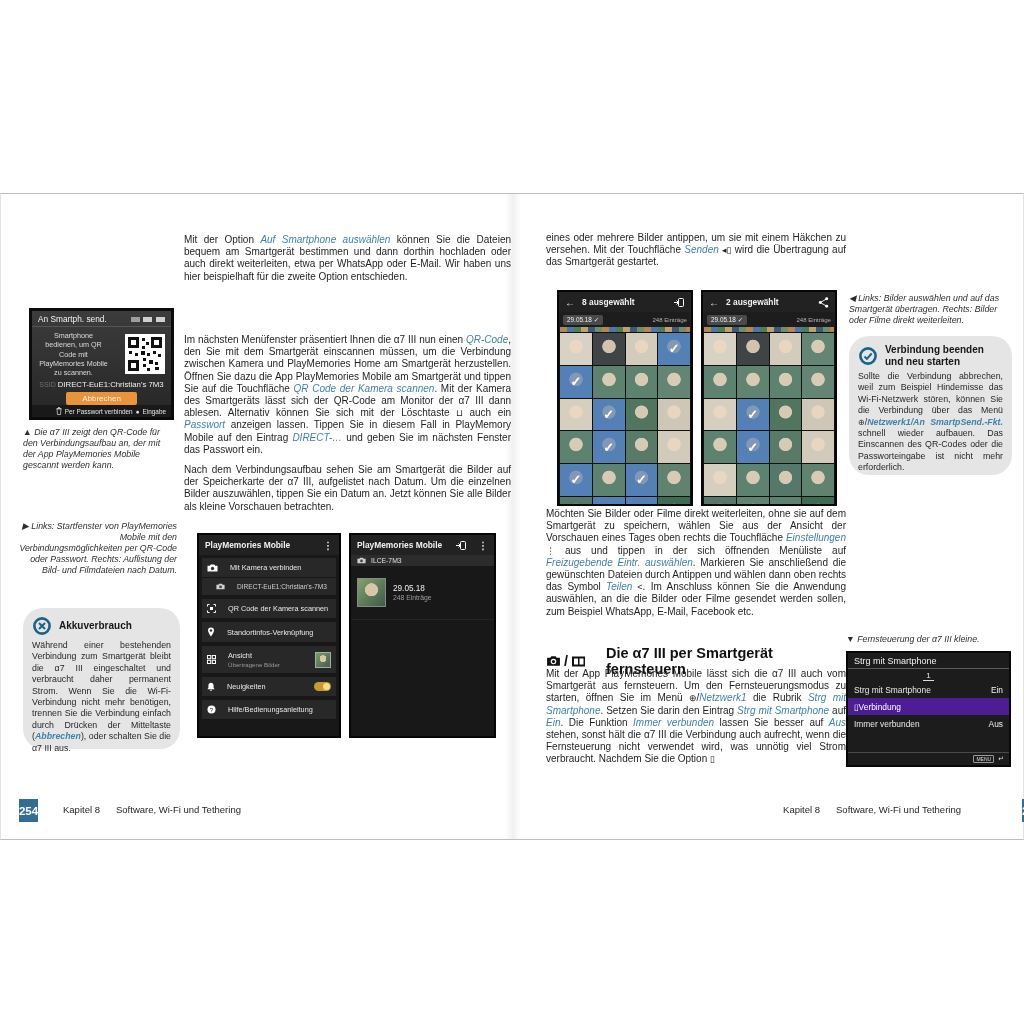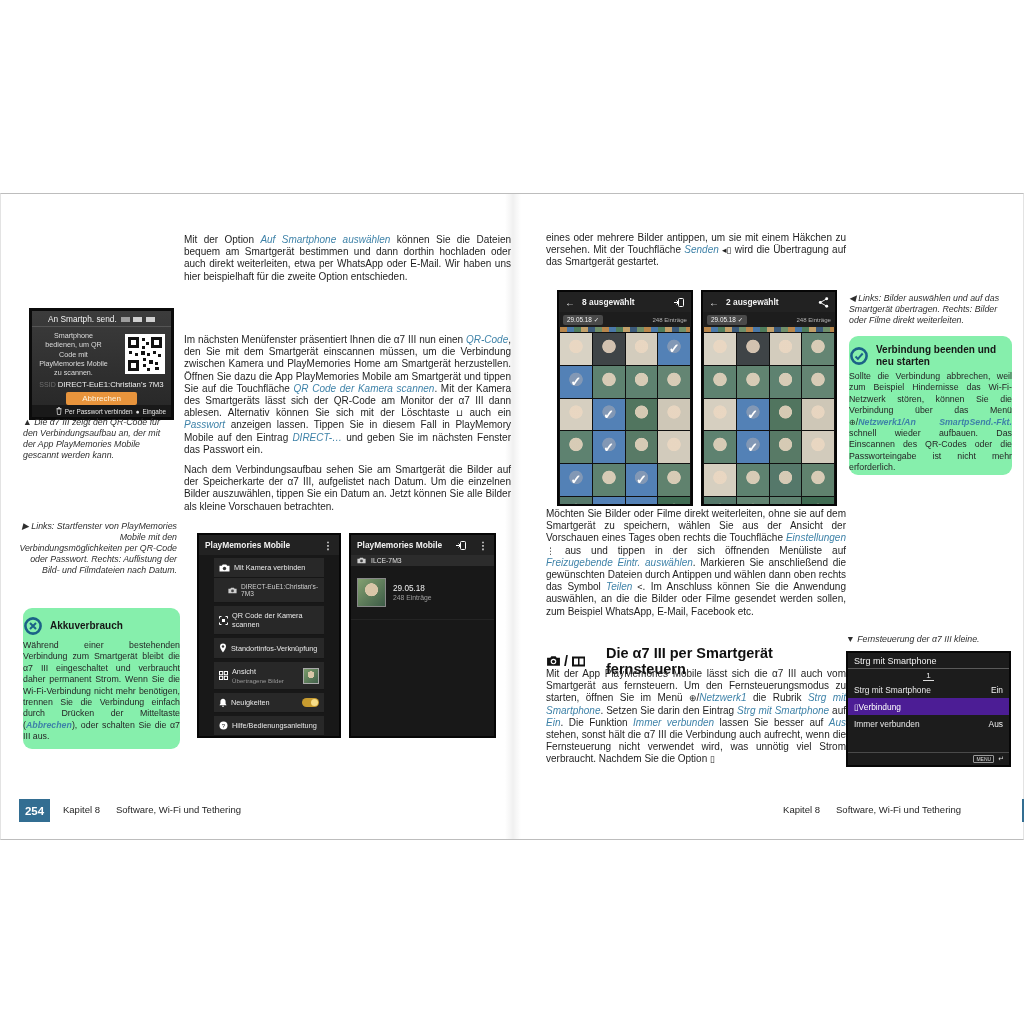--- a/index.html
+++ b/index.html
@@ -9,46 +9,46 @@
   .gutter{position:absolute;left:504px;top:0;width:16px;height:100%;
     background:linear-gradient(90deg,rgba(0,0,0,0),rgba(0,0,0,.06),rgba(0,0,0,0));pointer-events:none}
   
   .para{position:absolute;font-size:10px;line-height:12.2px;text-align:justify;color:#1e1e1e}
   .seg-n{}
   .seg-l{color:#3e82a8;font-style:italic}
   .seg-g{font-size:9px;color:#1e1e1e}
   .caption{position:absolute;font-size:8.8px;line-height:11px;font-style:italic;color:#2e2e2e}
   .h2{position:absolute;font-weight:bold;font-size:14.5px;color:#101010;display:flex;align-items:center;gap:3px}
   
-  .infobox{position:absolute;background:#86efac;border-radius:9px;padding:8px 0 7px;box-sizing:border-box}
+  .infobox{position:absolute;background:#e5e5e5;border-radius:20px;padding:8px 9px 7px;box-sizing:border-box}
   .ib-head{display:flex;align-items:center;gap:7px;margin-bottom:4px}
   .ib-title{font-weight:bold;font-size:10px;line-height:11.5px;color:#161616}
   .ib-body{font-size:8.8px;line-height:11.4px;text-align:justify;color:#262626}
   .ib-body .seg-l{font-weight:bold}
   .ib-body .seg-g{font-size:8px}
   
   .camshot{position:absolute;background:linear-gradient(180deg,#3c3c3c,#262626);border:3px solid #0b0b0b;
     box-sizing:content-box;display:flex;flex-direction:column;color:#eee}
-  .cam-title{display:flex;justify-content:space-between;align-items:center;padding:3px 16px 2px;font-size:8.3px;color:#f2f2f2;border-bottom:1px solid #555}
+  .cam-title{display:flex;justify-content:space-between;align-items:center;padding:3px 6px 2px;font-size:8.3px;color:#f2f2f2;border-bottom:1px solid #555}
   .cam-icons{width:9px;height:5px;background:#cfcfcf;box-shadow:-13px 0 0 #cfcfcf,-25px 0 0 #9d9d9d;display:inline-block}
   .cam-body{display:flex;align-items:center;gap:16px;padding:4px 6px 2px}
   .cam-text{font-size:7.2px;line-height:9.3px;color:#ddd;text-align:center;width:82px}
   .qr{background:#fff;flex:none}
   .cam-ssid{font-size:7.8px;text-align:center;margin-top:1px;color:#f0f0f0}
   .cam-ssid .dim{color:#6f6f6f;font-size:7px;margin-right:2px}
   .cam-btn{align-self:center;margin-top:3px;background:#e8943c;color:#fff3dd;font-size:8px;
     padding:2px 16px;border-radius:2px}
   .cam-foot{margin-top:auto;background:#191919;padding:2px 5px;font-size:6.4px;color:#e6e6e6;
     display:flex;justify-content:flex-end;align-items:center;gap:3px}
   
   .phone{position:absolute;background:#181818;border:2px solid #060606;box-sizing:border-box;overflow:hidden;color:#e8e8e8}
   .ph-head{display:flex;align-items:center;padding:0 6px;height:20px;background:#222;font-size:8.4px;font-weight:bold;color:#f2f2f2}
   .ph-title{flex:1 1 auto;white-space:nowrap;overflow:hidden}
   .ph-dots{font-size:10px;margin-left:5px;color:#ddd}
-  .ph-item{display:flex;align-items:center;gap:4px;background:#282828;margin:0 15px;padding:5px 5px;
+  .ph-item{display:flex;align-items:center;gap:12px;background:#282828;margin:0 3px;padding:5px 5px;
     font-size:7.3px;border-bottom:1px solid #161616}
   .ph-item.gap{margin-top:3px}
   .ph-item .sm{font-size:6.6px;color:#cfcfcf}
   .ph-sub{font-size:6.2px;color:#9a9a9a;margin-top:1px}
   .grow{flex:1 1 auto;min-width:0}
   .thumb-sm{width:14px;height:14px;border:1px solid #aaa;flex:none;
     background:radial-gradient(circle at 50% 40%,#d9c6a8 0 30%,transparent 32%),linear-gradient(135deg,#7a9a6a,#41604b)}
   .toggle{width:17px;height:9px;border-radius:5px;background:#c79b2f;position:relative;flex:none}
   .toggle::after{content:"";position:absolute;right:1px;top:1px;width:7px;height:7px;border-radius:50%;background:#f6dd8a}
   .ph-devbar{display:flex;align-items:center;gap:5px;background:#2c2c2c;padding:2px 6px;font-size:6.8px;color:#e0e0e0}
@@ -74,21 +74,21 @@
   .cm-title{font-size:9px;color:#f1f1f1;padding:3px 6px 2px;border-bottom:1px solid #5a5a5a}
   .cm-page{text-align:center;font-size:8px;padding:2px 0 1px}
   .cm-page span{border-bottom:1px solid #ddd;padding:0 3px}
   .cm-row{display:flex;justify-content:space-between;align-items:center;font-size:8.4px;padding:2px 6px;height:13px}
   .cm-row.hl{background:#4c1d95;color:#fff}
   .cm-val{color:#f0f0f0}
   .cm-foot{margin-top:auto;border-top:1px solid #4a4a4a;display:flex;justify-content:flex-end;align-items:center;gap:4px;
     padding:2px 5px;font-size:7px;color:#ddd}
   .menu-badge{font-size:5px;border:1px solid #9a9a9a;padding:0 2px;color:#ddd;border-radius:1px}
   
-  .pagenum{position:absolute;width:31px;height:23px;background:#336e92;color:#fff;font-weight:bold;font-size:11.5px;
+  .pagenum{position:absolute;width:19px;height:23px;background:#336e92;color:#fff;font-weight:bold;font-size:11.5px;
     display:flex;align-items:center;justify-content:center}
   .footline{position:absolute;font-size:9.5px;color:#1f1f1f}
   .footline .ttl{margin-left:16px}
   .right-align{text-align:right}
   svg{flex:none}
 </style>
 </head>
 <body>
 
 <div class="spread">
@@ -139,21 +139,21 @@
     <div class="cam-foot">
       <svg width="6" height="8" viewBox="0 0 6 8">
         <path d="M0.5 1.5h5M2 0.5h2M1 2h4l-.5 5.5h-3z" stroke="#e6e6e6" stroke-width="0.7" fill="none"></path>
       </svg>
       <span>Per Passwort verbinden</span>
       <span>●</span>
       <span>Eingabe</span>
     </div>
   </div>
 
-  <div class="caption" style="left:22px;top:223px;width:152px">▲ Die α7 III zeigt den QR-Code für den Verbindungsaufbau an, der mit der App PlayMemories Mobile gescannt werden kann.</div>
+  <div class="caption" style="left:22px;top:233px;width:152px">▲ Die α7 III zeigt den QR-Code für den Verbindungsaufbau an, der mit der App PlayMemories Mobile gescannt werden kann.</div>
   <div class="caption right-align" style="left:18px;top:327px;width:158px">▶ Links: Startfenster von PlayMemories Mobile mit den Verbindungsmöglichkeiten per QR-Code oder Passwort. Rechts: Auflistung der Bild- und Filmdateien nach Datum.</div>
 
   <div class="infobox" style="left:22px;top:414px;width:157px;height:141px">
     <div class="ib-head">
       <svg width="20" height="20" viewBox="0 0 20 20">
         <circle cx="10" cy="10" r="7.6" fill="none" stroke="#1b6287" stroke-width="2.6"></circle>
         <path d="M7 7l6 6M13 7l-6 6" stroke="#1b6287" stroke-width="2"></path>
       </svg>
       <span class="ib-title">Akkuverbrauch</span>
     </div>

